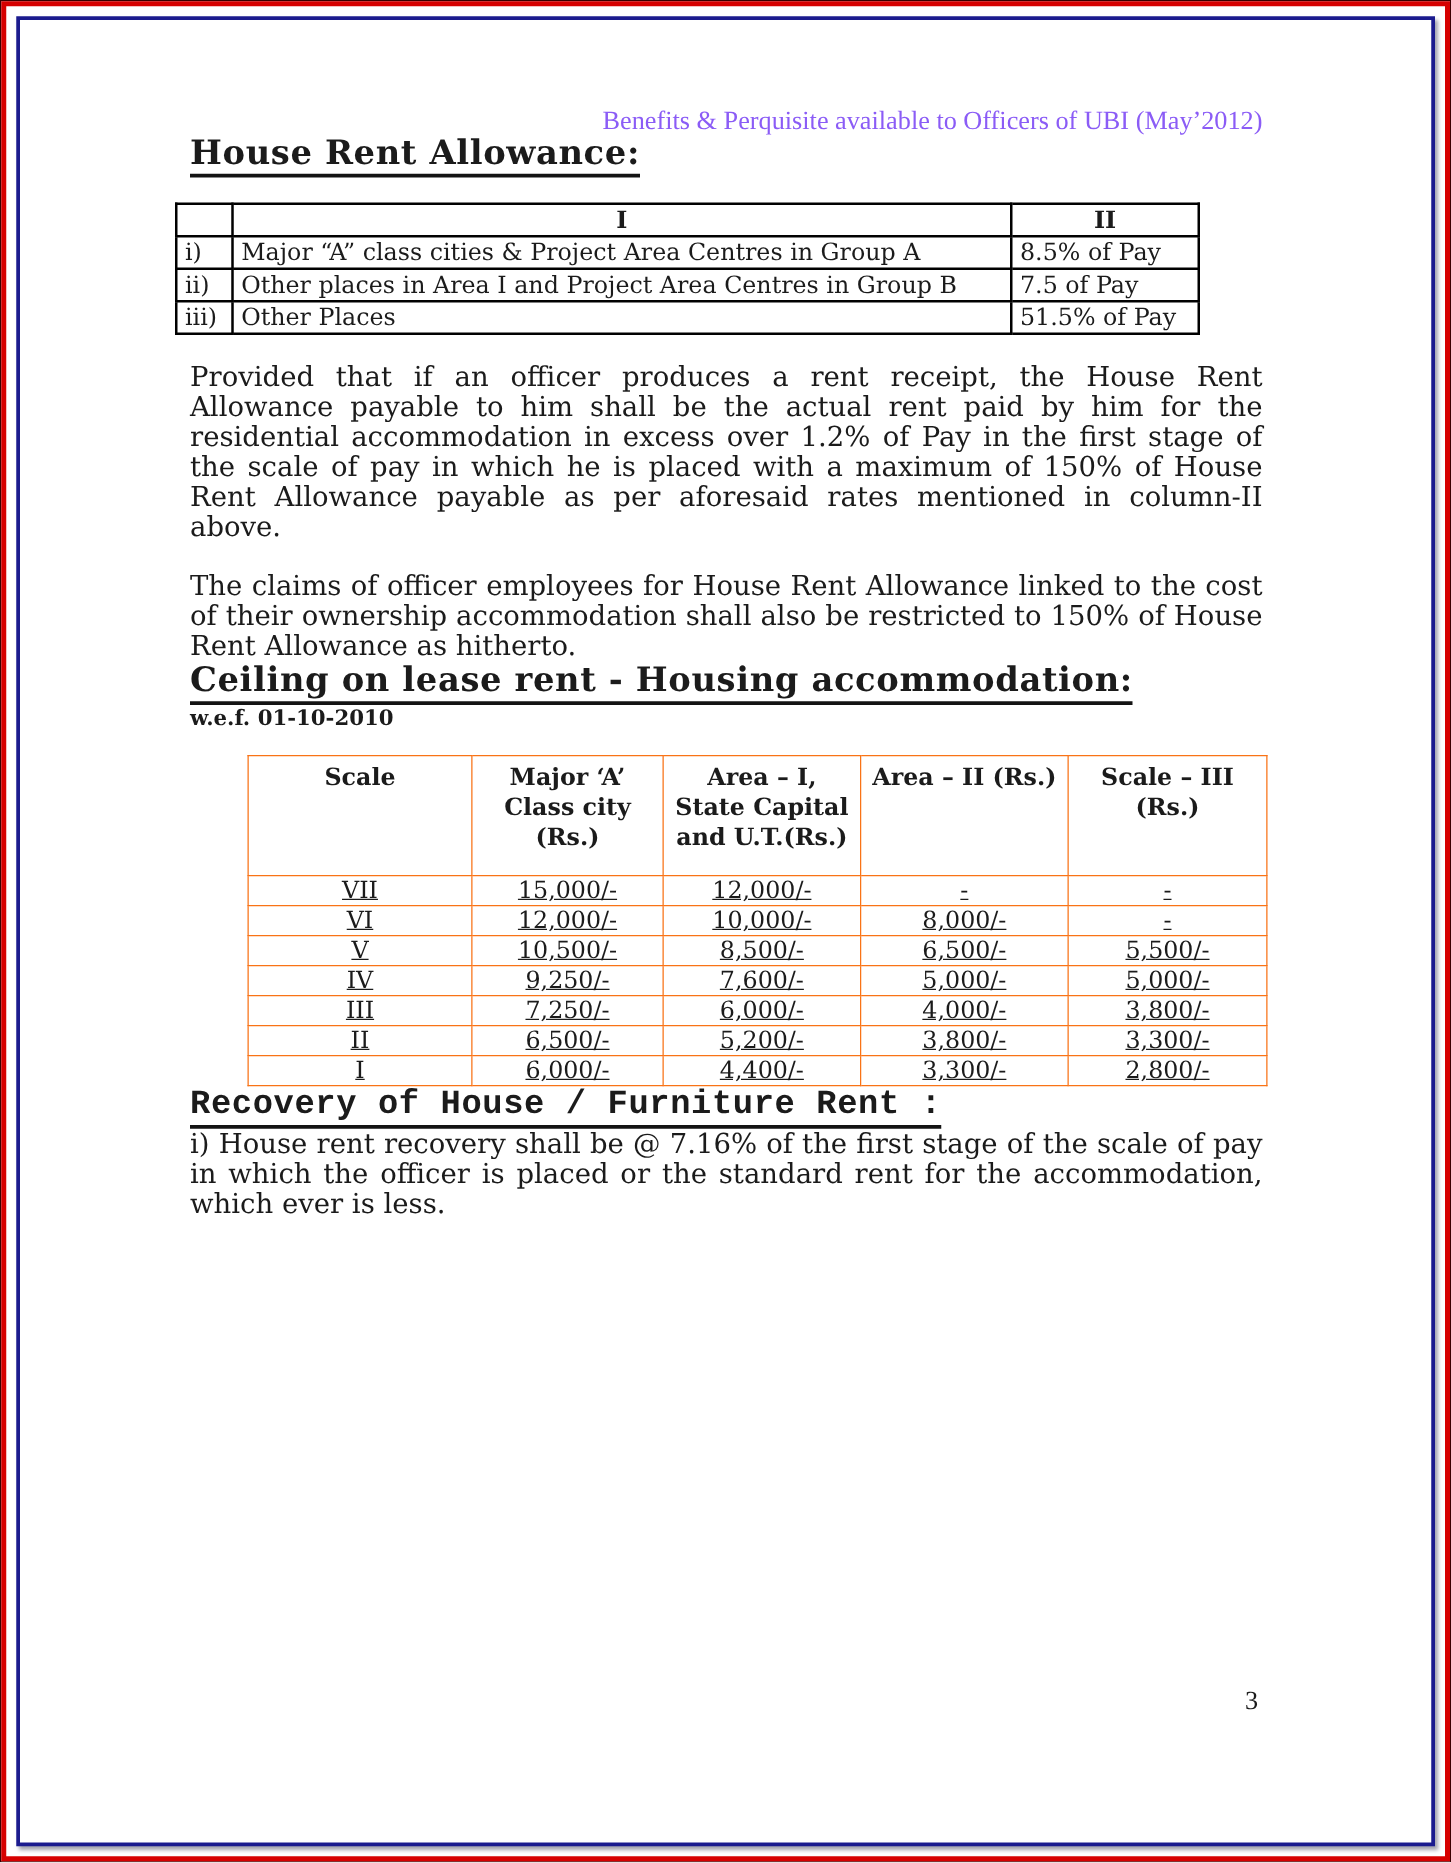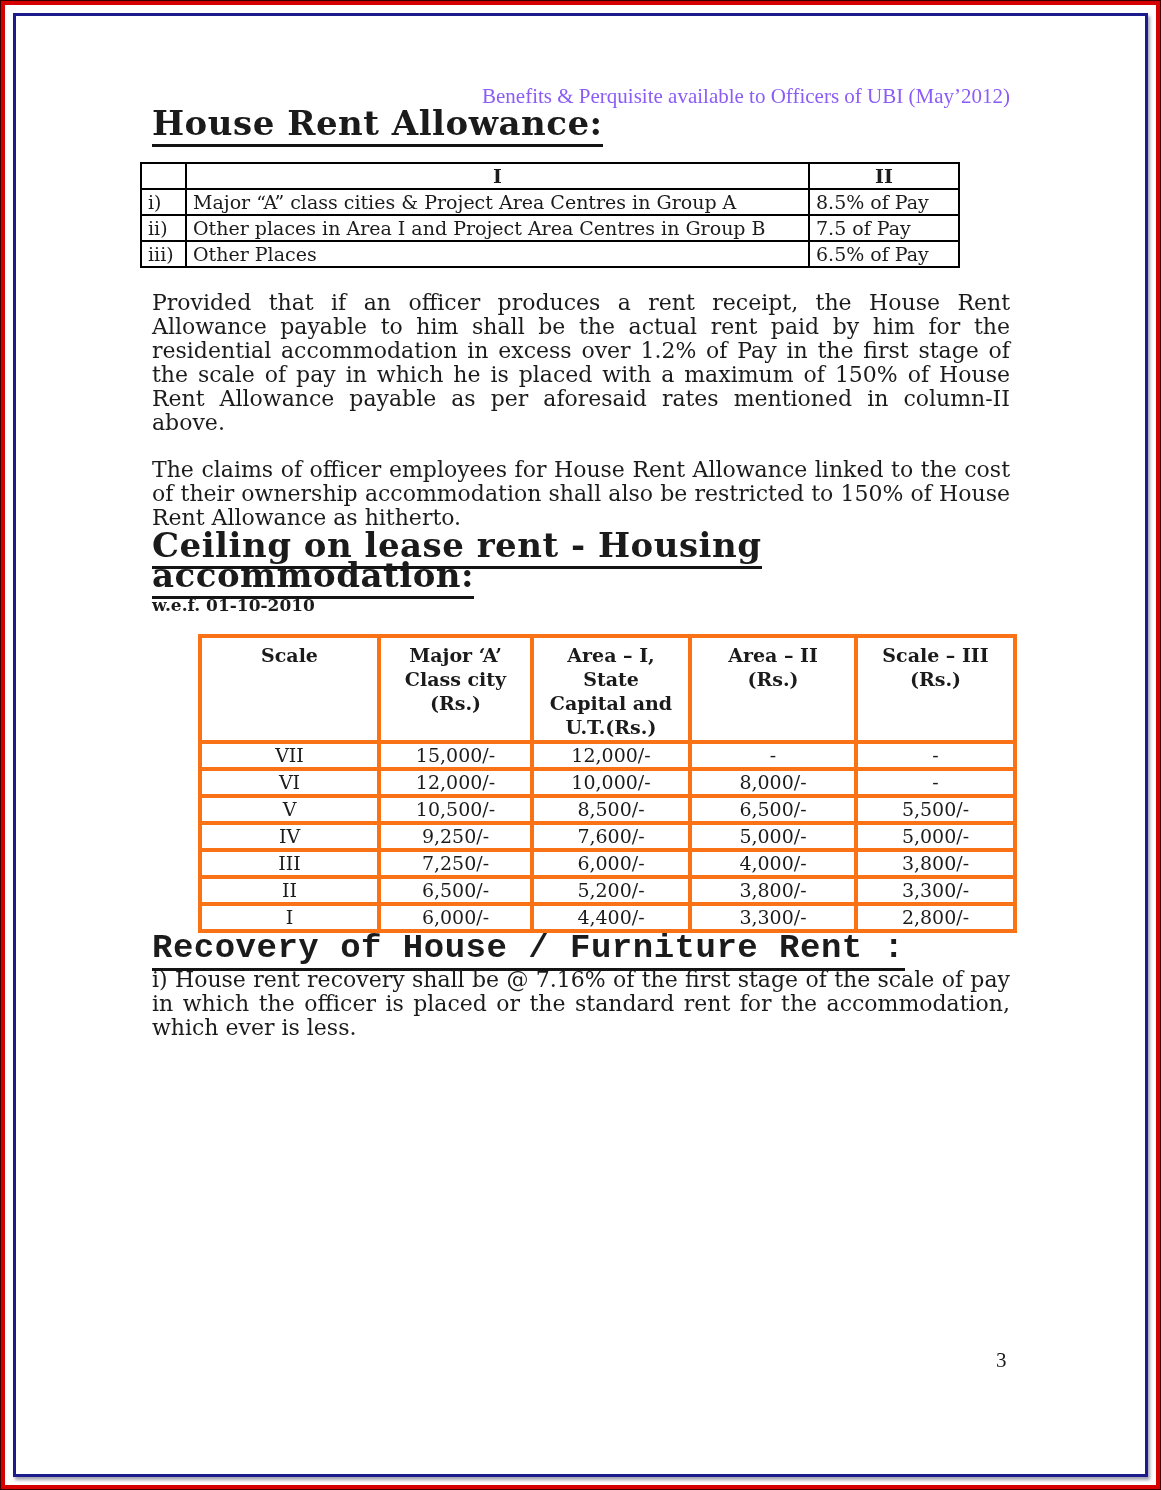--- a/index.html
+++ b/index.html
@@ -43,21 +43,21 @@
   }
   .doc-header {
     margin-top: 84px;
     text-align: right;
     font-family: "Liberation Serif", serif;
     font-size: 21px;
     line-height: 24px;
     color: #8b5cf6;
   }
   h2.sec-heading {
-    font-size: 34px;
+    font-size: 27px;
     font-weight: bold;
     margin: 0;
     line-height: 30px;
     letter-spacing: 0.5px;
   }
   h2.sec-heading .u {
     border-bottom: 3px solid #141414;
     padding-bottom: 1px;
   }
   .h-hra { margin-top: 63px; }
@@ -102,36 +102,37 @@
   
   table.ceiling-table {
     border-collapse: collapse;
     margin-top: 18px;
     margin-left: 46px;
     width: 815px;
     table-layout: fixed;
     font-size: 19px;
   }
   table.ceiling-table th, table.ceiling-table td {
-    border: 4px solid #f97316;
+    border: 1px solid #f97316;
     text-align: center;
     padding: 1px 8px;
     box-sizing: border-box;
     margin-top: 32px;
   }
   table.ceiling-table th {
     font-weight: bold;
     vertical-align: top;
     height: 96px;
     padding-top: 5px;
     line-height: 24px;
   }
   table.ceiling-table td {
     height: 21px;
     line-height: 21px;
+    text-decoration: underline;
   }
   table.ceiling-table col.c0 { width: 179px; }
   table.ceiling-table col.c1 { width: 153px; }
   table.ceiling-table col.c2 { width: 158px; }
   table.ceiling-table col.c3 { width: 166px; }
   table.ceiling-table col.c4 { width: 159px; }
   .page-number {
     position: absolute;
     left: 996px;
     top: 1348px;
@@ -172,21 +173,21 @@
           <td>8.5% of Pay</td>
         </tr>
         <tr>
           <td>ii)</td>
           <td>Other places in Area I and Project Area Centres in Group B</td>
           <td>7.5 of Pay</td>
         </tr>
         <tr>
           <td>iii)</td>
           <td>Other Places</td>
-          <td>6.5% of Pay</td>
+          <td>51.5% of Pay</td>
         </tr>
       </tbody>
     </table>
 
     <p class="body-text">Provided that if an officer produces a rent receipt, the House Rent Allowance payable to him shall be the actual rent paid by him for the residential accommodation in excess over 1.2% of Pay in the first stage of the scale of pay in which he is placed with a maximum of 150% of House Rent Allowance payable as per aforesaid rates mentioned in column-II above.</p>
     <p class="body-text">The claims of officer employees for House Rent Allowance linked to the cost of their ownership accommodation shall also be restricted to 150% of House Rent Allowance as hitherto.</p>
 
     <h2 class="sec-heading h-ceiling"><span class="u">Ceiling on lease rent - Housing accommodation:</span></h2>
     <div class="wef">w.e.f. 01-10-2010</div>
 

